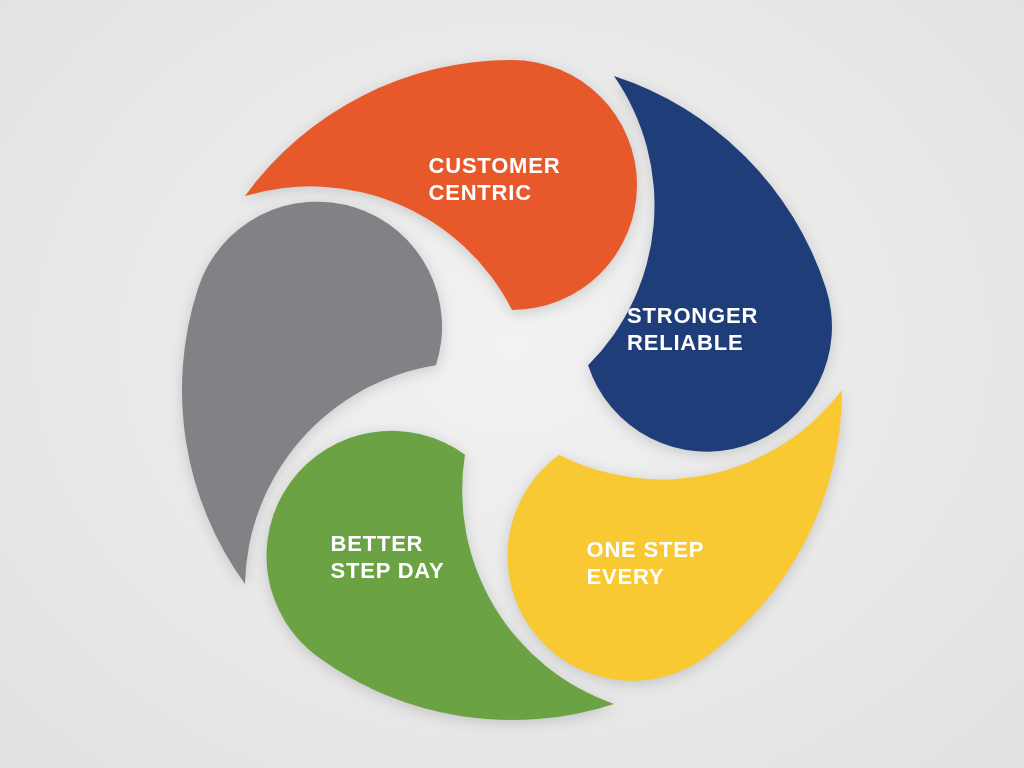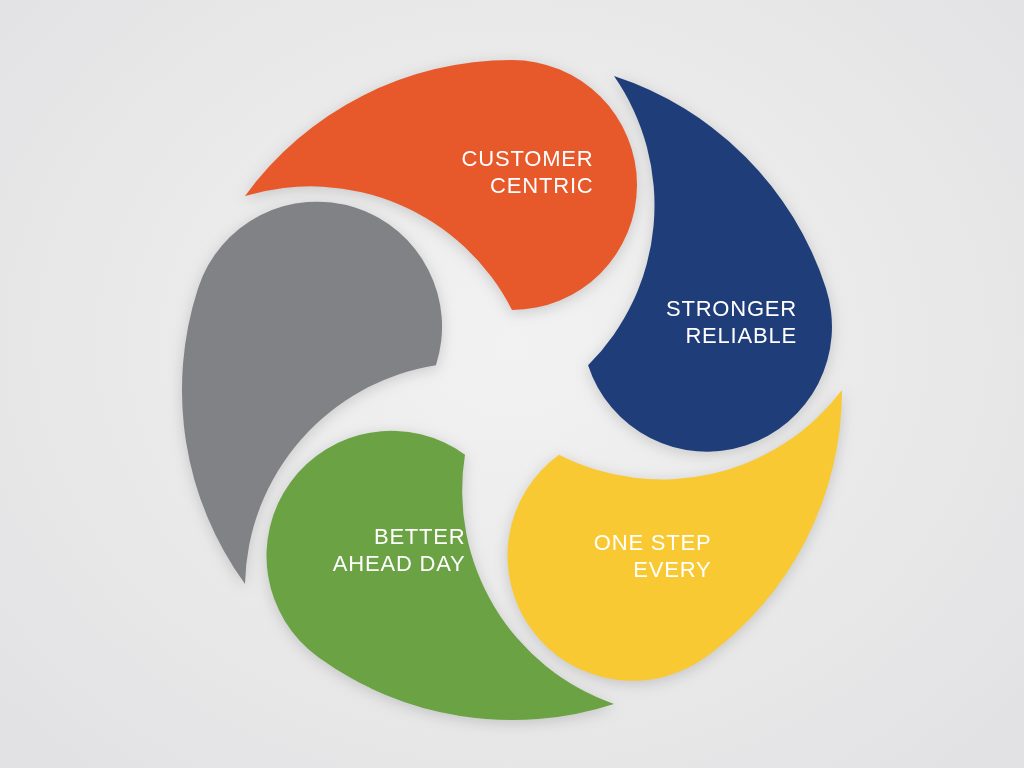--- a/index.html
+++ b/index.html
@@ -22,25 +22,26 @@
     top: 0;
   }
   .petal-group {
     filter: drop-shadow(0 3px 7px rgba(70, 70, 70, 0.22));
   }
   .petal-label {
     position: absolute;
     transform: translate(-50%, -50%);
     color: #ffffff;
     font-size: 22px;
-    font-weight: 400;
+    font-weight: 700;
     letter-spacing: 0.8px;
     line-height: 1.22;
-    text-align: right;
+    text-align: left;
     white-space: normal;
+    margin-top: 7px;
   }
   .lbl-customer  { left: 511px; top: 173px; width: 165px; }
   .lbl-stronger  { left: 712px; top: 323px; width: 170px; }
   .lbl-onestep   { left: 649px; top: 557px; width: 125px; }
   .lbl-better    { left: 398px; top: 551px; width: 135px; }
   .lbl-reliable  { left: 308px; top: 325px; width: 170px; }
 </style>
 </head>
 <body>
 
@@ -63,16 +64,16 @@
       <use href="#petal" transform="rotate(288)" fill="#808285"></use>
     </g>
   </svg>
 
   <div class="petal-label lbl-customer">CUSTOMER CENTRIC</div>
 
   <div class="petal-label lbl-stronger">STRONGER RELIABLE</div>
 
   <div class="petal-label lbl-onestep">ONE STEP EVERY</div>
 
-  <div class="petal-label lbl-better">BETTER AHEAD DAY</div>
+  <div class="petal-label lbl-better">BETTER STEP DAY</div>
 
 
 </div>
 
 </body></html>

